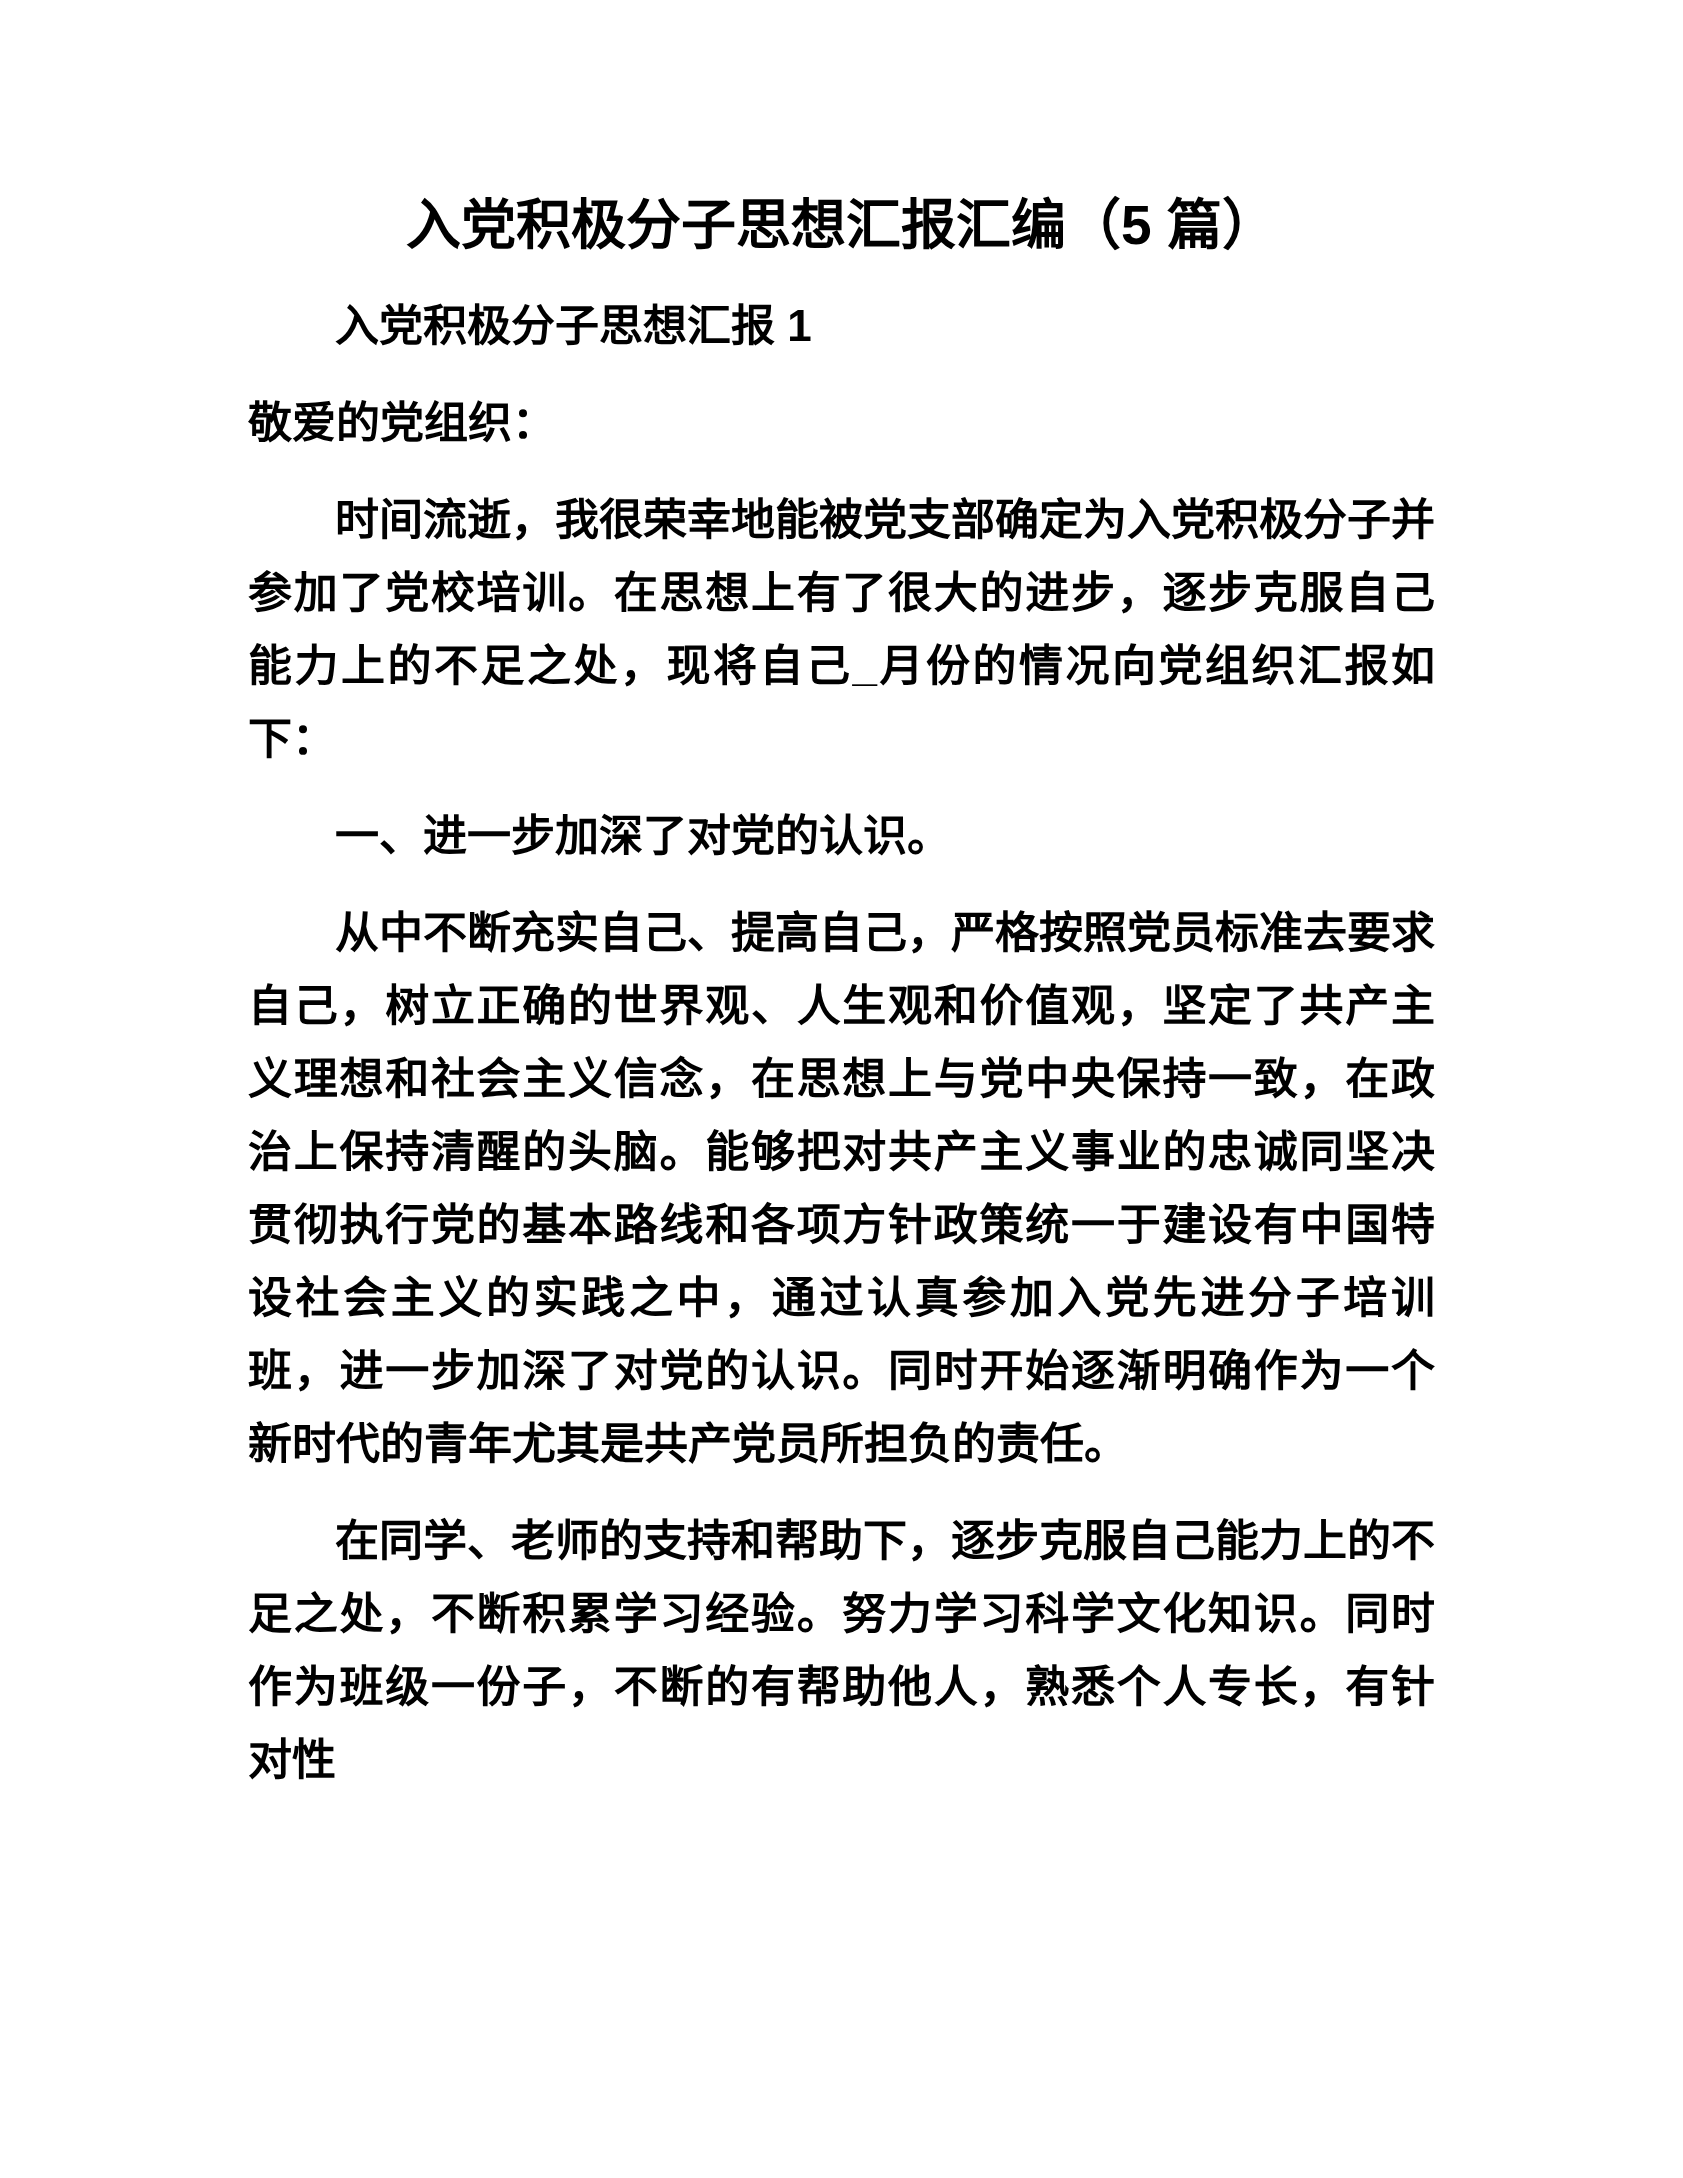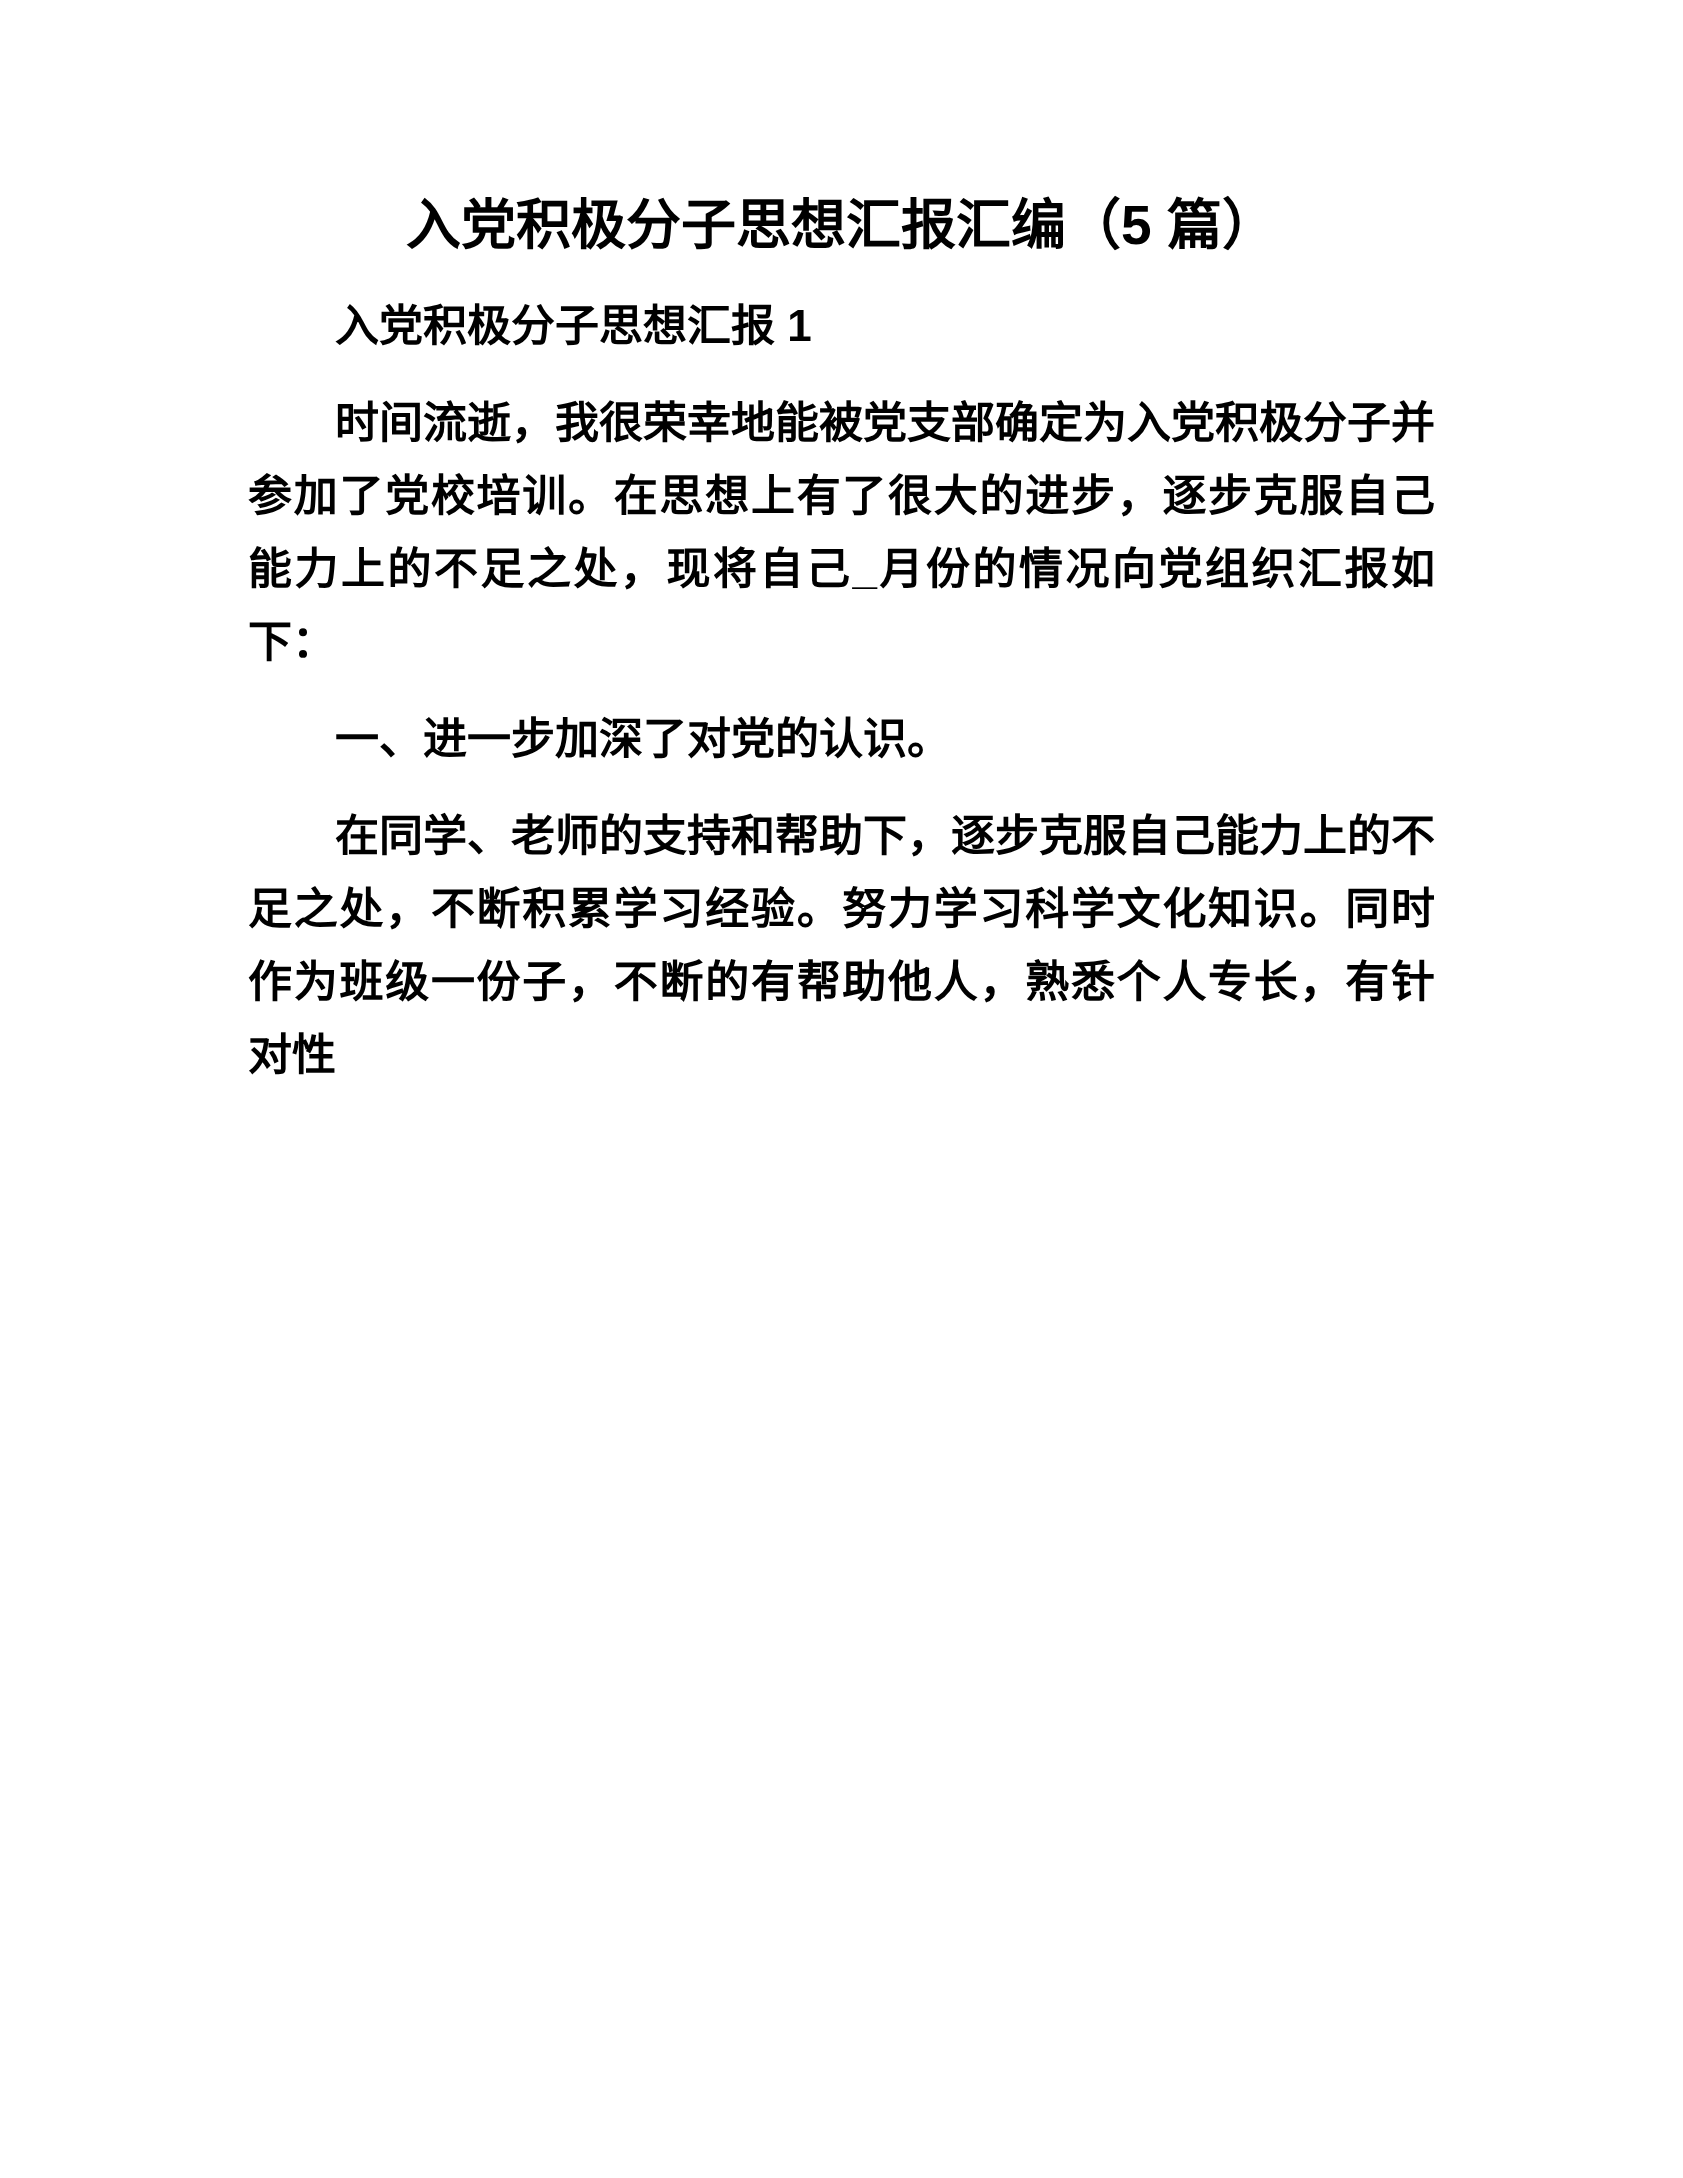--- a/index.html
+++ b/index.html
@@ -41,20 +41,22 @@
   }
 </style>
 </head>
 <body>
 
 <div class="page">
   <p class="doc-title">入党积极分子思想汇报汇编（5 篇）</p>
 
   <p class="body-text indent">入党积极分子思想汇报 1</p>
 
+  <p class="body-text">敬爱的党组织：</p>
 
   <div>
       <p class="body-text indent">时间流逝，我很荣幸地能被党支部确定为入党积极分子并参加了党校培训。在思想上有了很大的进步，逐步克服自己能力上的不足之处，现将自己_月份的情况向党组织汇报如下：</p>
       <p class="body-text indent">一、进一步加深了对党的认识。</p>
+      <p class="body-text indent">从中不断充实自己、提高自己，严格按照党员标准去要求自己，树立正确的世界观、人生观和价值观，坚定了共产主义理想和社会主义信念，在思想上与党中央保持一致，在政治上保持清醒的头脑。能够把对共产主义事业的忠诚同坚决贯彻执行党的基本路线和各项方针政策统一于建设有中国特设社会主义的实践之中，通过认真参加入党先进分子培训班，进一步加深了对党的认识。同时开始逐渐明确作为一个新时代的青年尤其是共产党员所担负的责任。</p>
       <p class="body-text indent">在同学、老师的支持和帮助下，逐步克服自己能力上的不足之处，不断积累学习经验。努力学习科学文化知识。同时作为班级一份子，不断的有帮助他人，熟悉个人专长，有针对性</p>
     </div>
 </div>
 
 
 </body></html>

